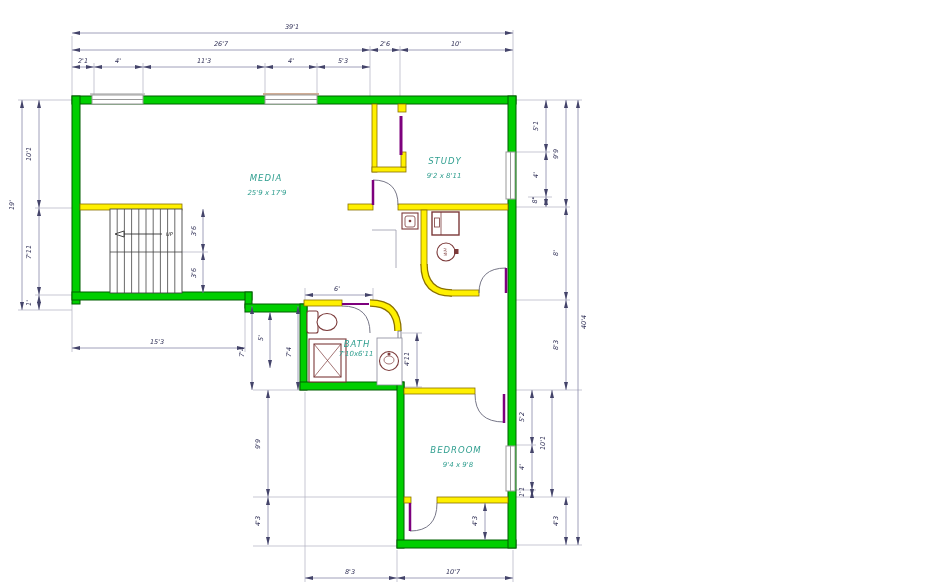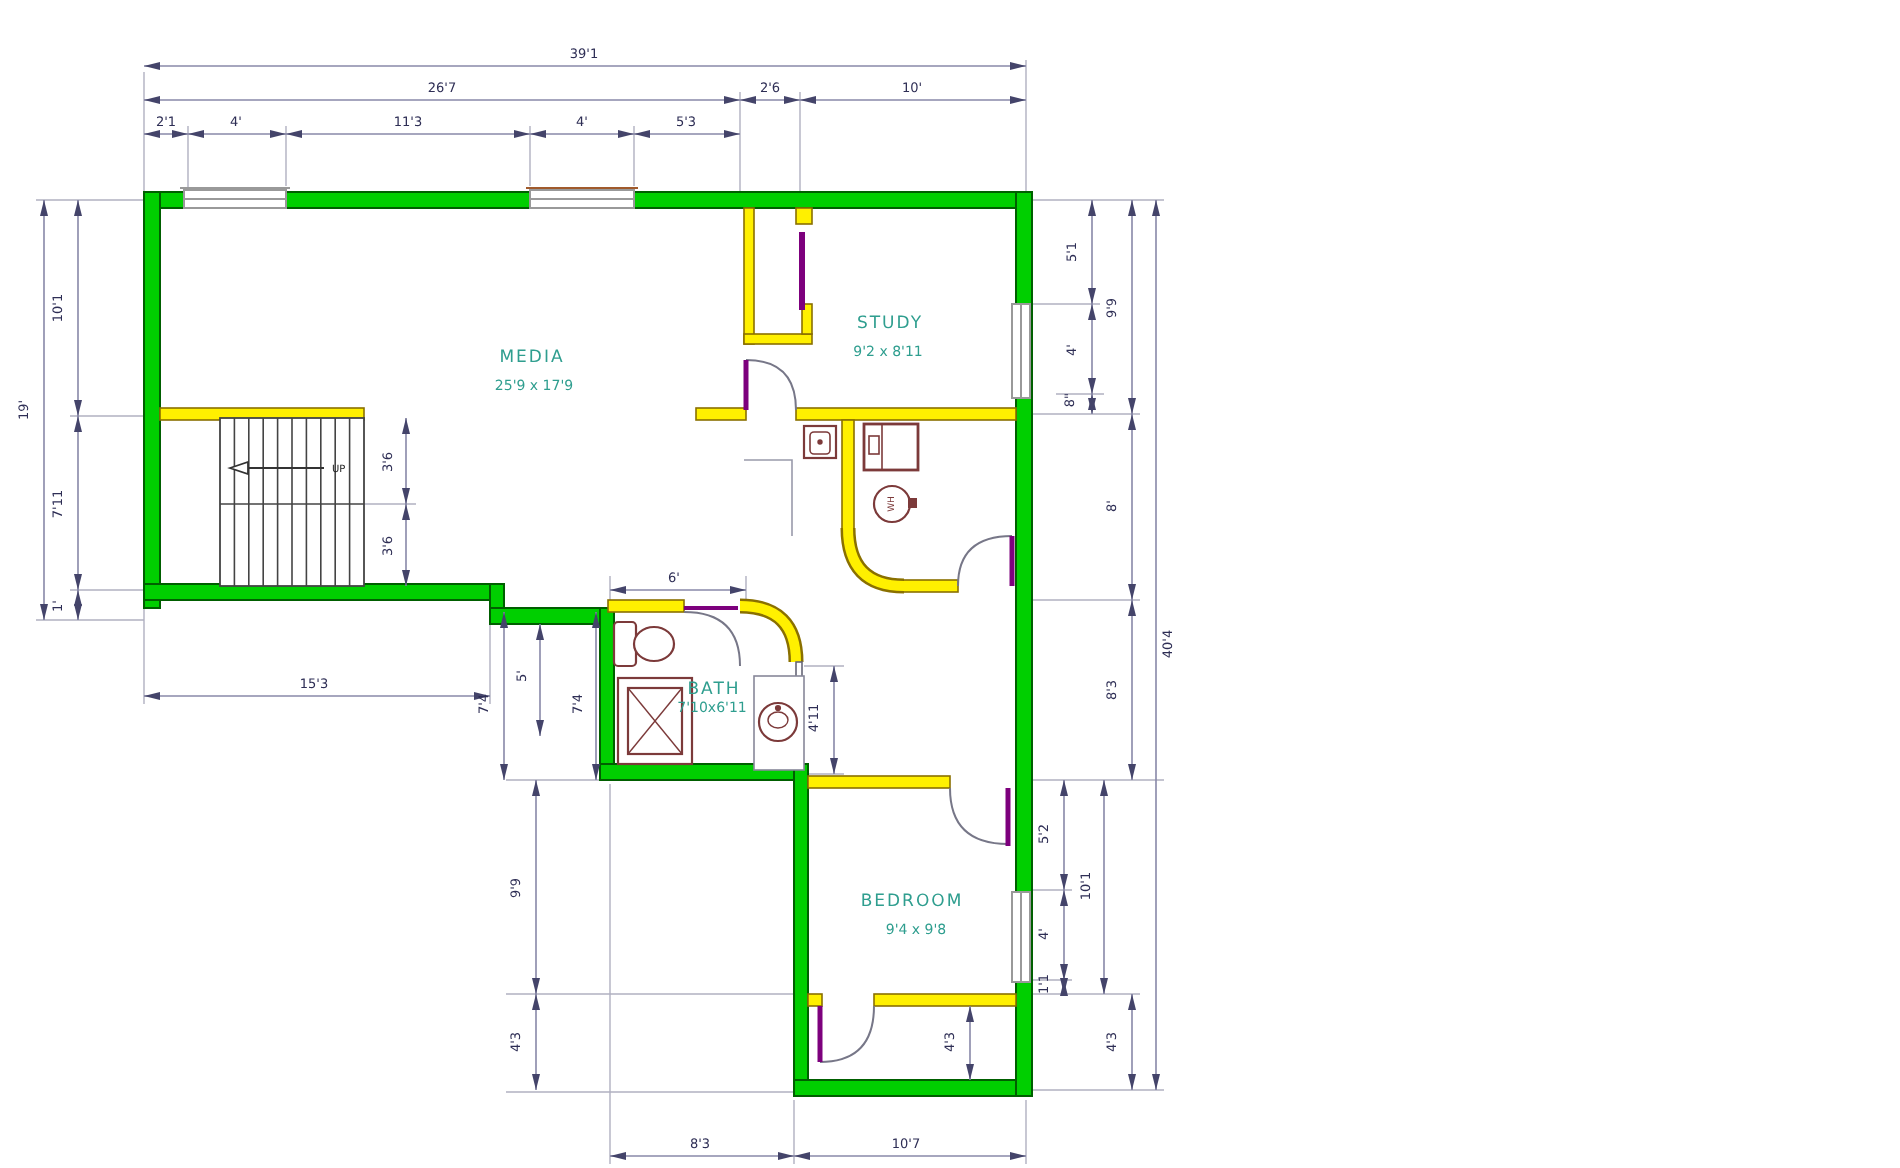--- a/index.html
+++ b/index.html
@@ -1,17 +1,17 @@
 <!DOCTYPE html>
 <html><head>
 <meta charset="utf-8">
 <style>
   html,body{margin:0;padding:0;background:#ffffff;}
   .canvas{position:relative;width:950px;height:584px;background:#fff;overflow:hidden;
-          font-family:"DejaVu Sans", sans-serif;}
+          font-family:"DejaVu Sans", sans-serif;font-style:italic;}
   svg text{font-family:"DejaVu Sans", sans-serif;}
   .dim-label{font-size:6.5px;fill:#2e2e55;}
   .room-name{font-size:8.5px;fill:#2f9e8f;letter-spacing:1px;}
   .room-size{font-size:7px;fill:#2f9e8f;}
   .tiny{font-size:5px;fill:#222;}
   .wh-label{font-size:4.5px;fill:#7c3a3a;}
 </style>
 </head>
 <body>
 

